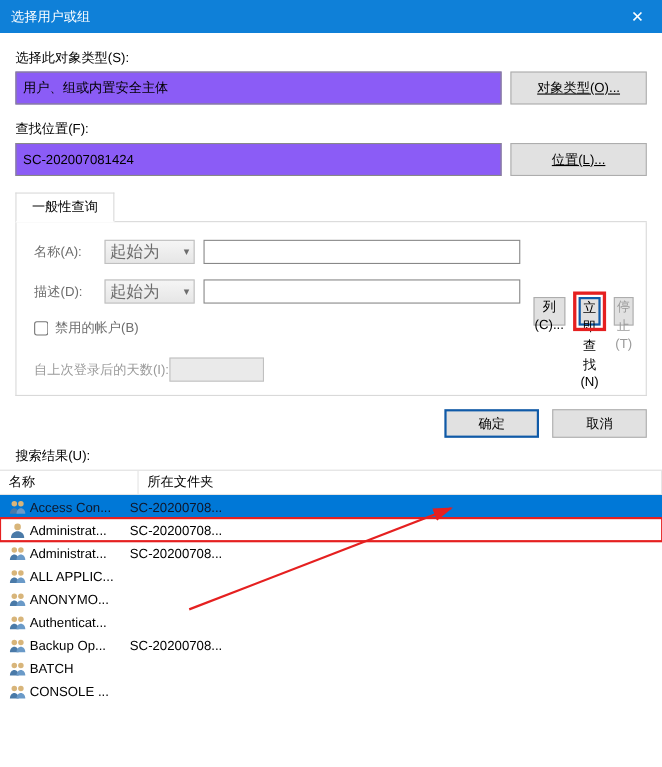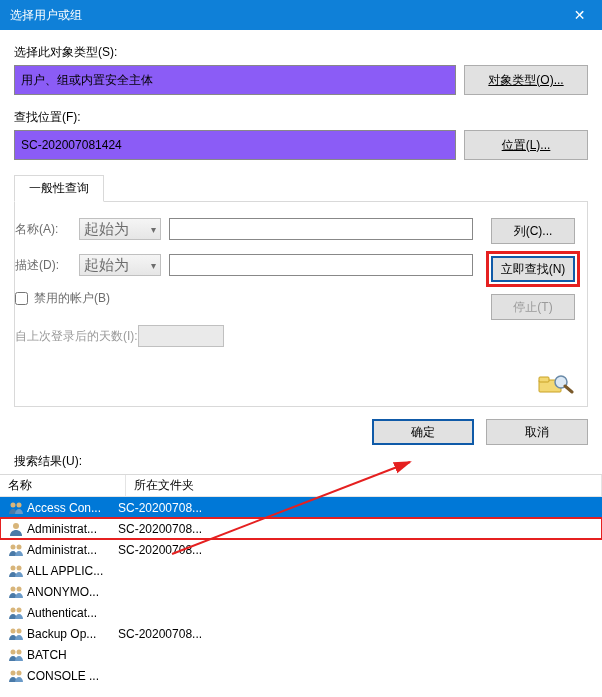--- a/index.html
+++ b/index.html
@@ -7,48 +7,48 @@
 .titlebar { background: #0f80d8; color: #fff; height: 30px; display: flex; align-items: center; padding: 0 0 0 10px; }
 .titlebar-text { flex: 1; font-size: 12px; }
 .close-btn { width: 45px; height: 30px; display: flex; align-items: center; justify-content: center; font-size: 14px; }
 .content { padding: 14px 14px 0 14px; }
 .lbl { font-size: 12px; margin-bottom: 4px; display: block; }
 .row { display: flex; gap: 8px; margin-bottom: 14px; }
 .textbox { flex: 1; height: 30px; border: 1px solid #888; padding: 0 6px; font-size: 12px; background: #8b5cf6; }
 .side-btn { width: 124px; height: 30px; border: 1px solid #adadad; background: #e1e1e1; font-size: 12px; text-decoration: underline; }
 .tabs { border-bottom: 1px solid #d9d9d9; margin-bottom: 0; }
 .tab { display: inline-block; border: 1px solid #d9d9d9; border-bottom: 1px solid #fff; background: #fff; padding: 4px 14px; font-size: 12px; position: relative; top: 1px; }
-.query-panel { border: 1px solid #d9d9d9; border-top: none; padding: 16px 12px 12px 0; display: flex; gap: 12px; }
+.query-panel { border: 1px solid #d9d9d9; border-top: none; padding: 16px 12px 12px 16px; display: flex; gap: 12px; }
 .query-left { flex: 1; }
 .qrow { display: flex; align-items: center; gap: 8px; margin-bottom: 14px; }
 .qrow label { width: 56px; color: #6d6d6d; font-size: 12px; }
 .combo { width: 82px; height: 22px; border: 1px solid #c0c0c0; background: #e6e6e6 linear-gradient(#f5f5f5,#e6e6e6); display: flex; align-items: center; padding: 0 4px; color: #6d6d6d; justify-content: space-between; font-size: 15px; }
 .combo::after { content: "▾"; color: #6d6d6d; font-size: 10px; }
 .qtext { flex: 1; height: 22px; border: 1px solid #888; background: #fff; }
 .chk { display: flex; align-items: center; gap: 6px; margin-bottom: 8px; color: #6d6d6d; font-size: 12px; }
 .chk input { width: 13px; height: 13px; }
 .days-row { display: flex; align-items: center; margin-top: 18px; color: #9a9a9a; }
 .numbox { width: 86px; height: 22px; border: 1px solid #c0c0c0; background: #eaeaea; }
-.query-right { width: 90px; display: flex; flex-direction: column; gap: 12px; align-items: flex-end;}
+.query-right { width: 90px; display: flex; flex-direction: row; gap: 12px; align-items: center;}
 .rbtn { width: 84px; height: 26px; border: 1px solid #adadad; background: #e1e1e1; font-size: 12px; }
 .rbtn.disabled { color: #9a9a9a; }
 .rbtn.highlight { outline: 3px solid #e52020; outline-offset: 2px; background:#e1e1e1; border: 2px solid #0f5aa8;}
 .search-icon { width: 38px; height: 22px; margin-top: 40px; }
 .okrow { display: flex; justify-content: flex-end; gap: 12px; padding: 12px 14px 8px 14px; }
-.okrow .btn { width: 102px; height: 26px; border: 1px solid #adadad; background: #e1e1e1; font-size: 12px; }
+.okrow .btn { width: 86px; height: 26px; border: 1px solid #adadad; background: #e1e1e1; font-size: 12px; }
 .okrow .btn.default { border: 2px solid #0f5aa8; }
 .results-label { padding: 0 14px 4px 14px; font-size: 12px; }
 .results-table { border-top: 1px solid #d9d9d9; }
 .thead { display: flex; height: 22px; background: #fff; border-bottom: 1px solid #e4e4e4; }
 .th { padding: 0 8px; display: flex; align-items: center; border-right: 1px solid #e4e4e4; font-size: 12px; }
 .th.name { width: 126px; }
 .th.folder { flex: 1; }
 .tbody { max-height: 198px; overflow: hidden; }
 .tr { display: flex; height: 21px; align-items: center; font-size: 12px; }
-.tr.selected { background: #0078d7; color: #ffffff; }
+.tr.selected { background: #0078d7; color: #0f172a; }
 .td { padding: 0 4px 0 8px; white-space: nowrap; overflow: hidden; text-overflow: ellipsis; }
 .td.name { width: 110px; display: flex; align-items: center; gap: 3px; }
 .td.folder { flex: 1; }
 .icon-group { width: 16px; height: 16px; flex: 0 0 16px; }
 .highlight-row { outline: 2px solid #e52020; outline-offset: -1px; }
 .arrow-wrap { position: absolute; left: 0; top: 0; width: 602px; height: 697px; pointer-events: none; }
 </style>
 </head>
 <body>
 

